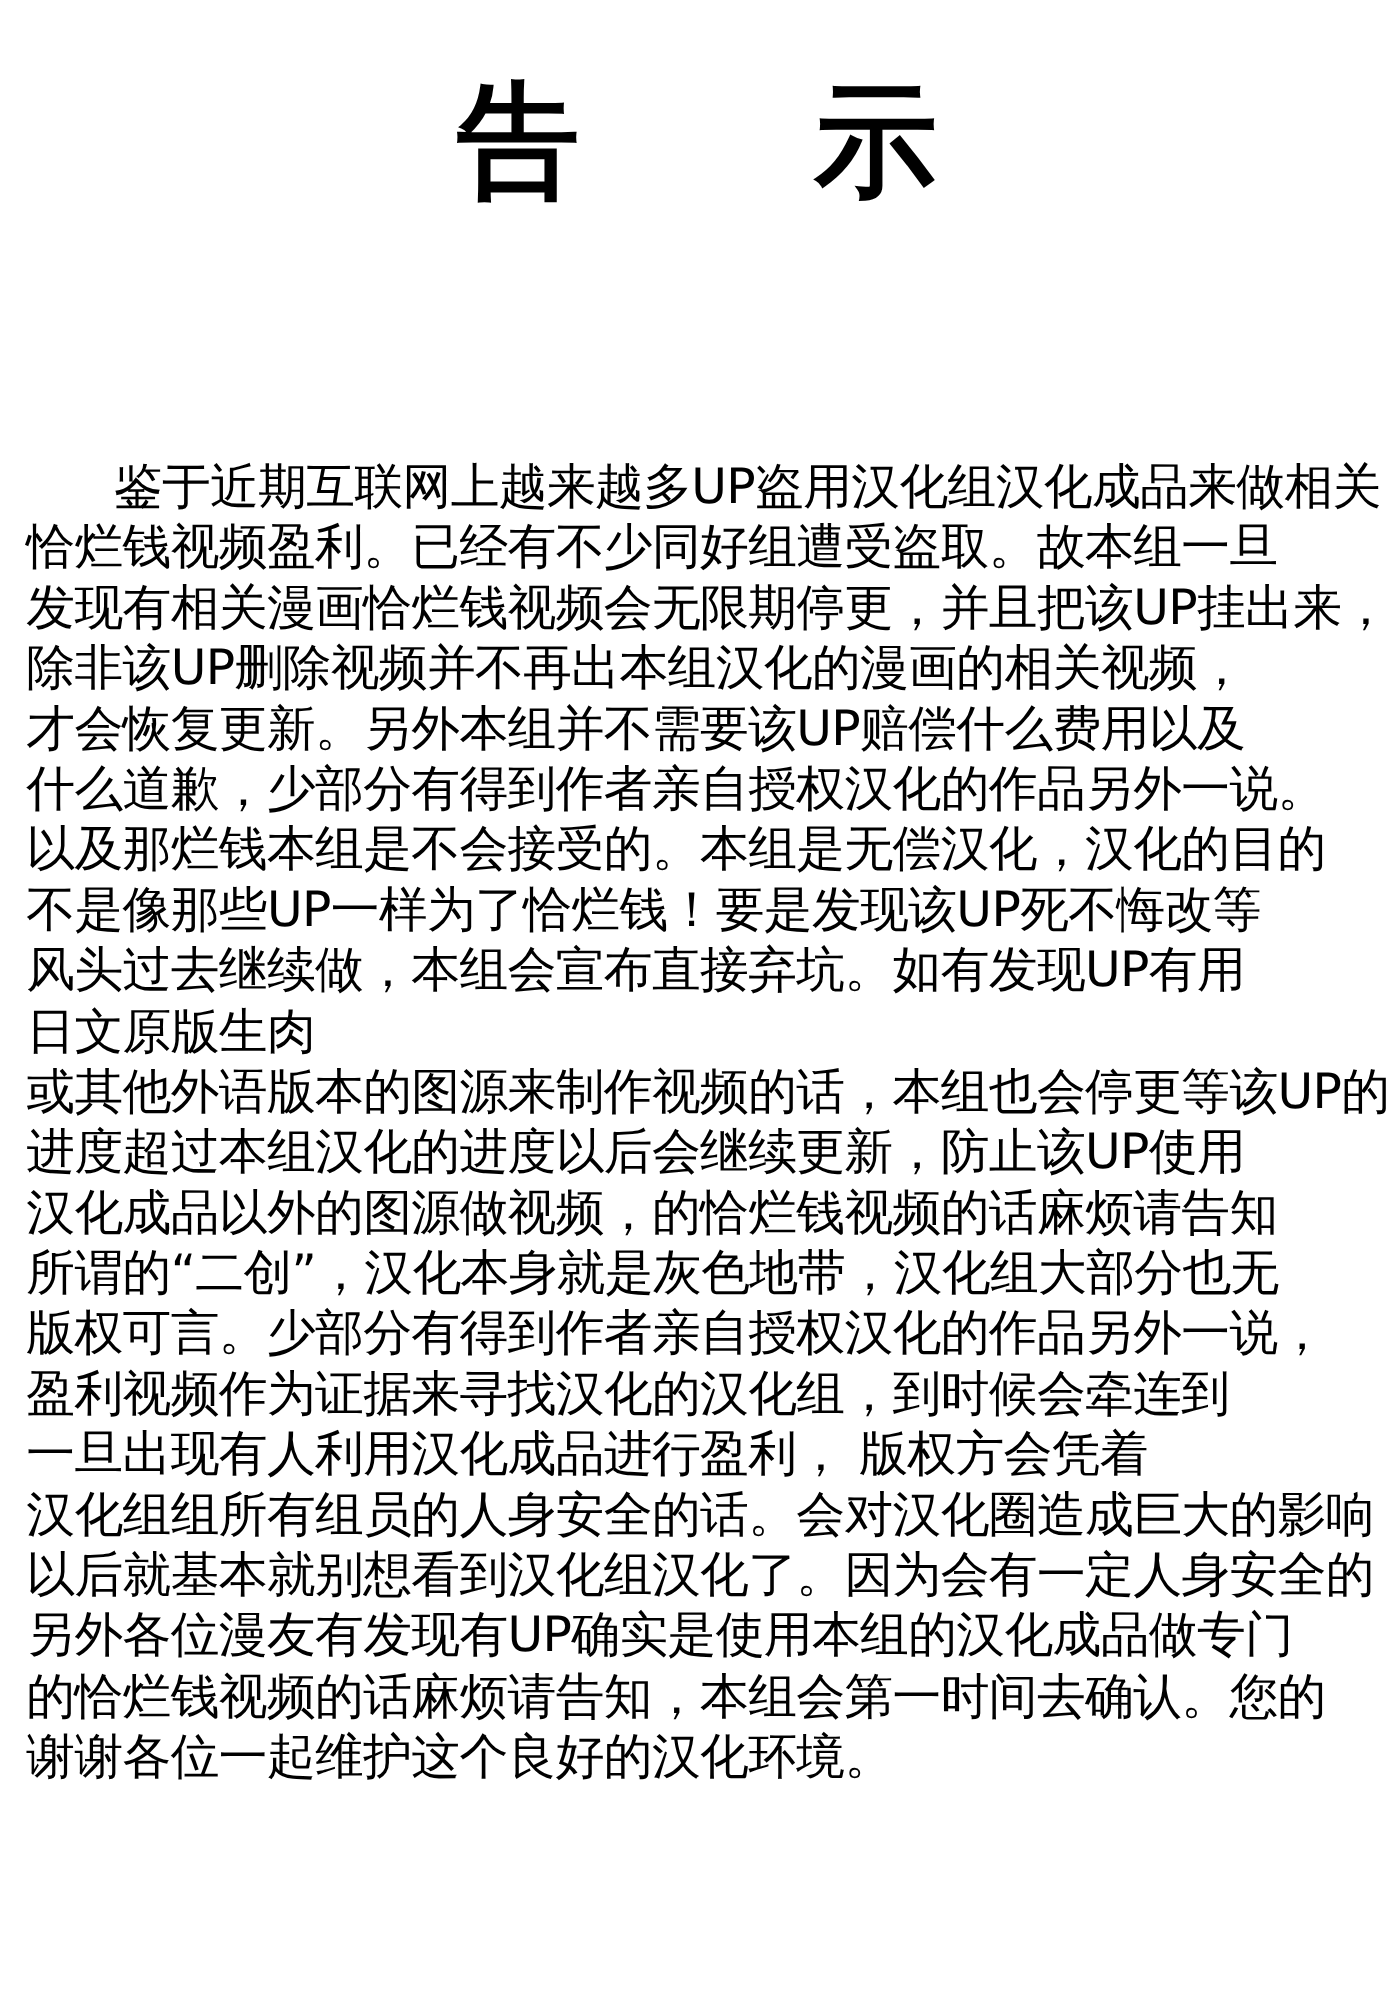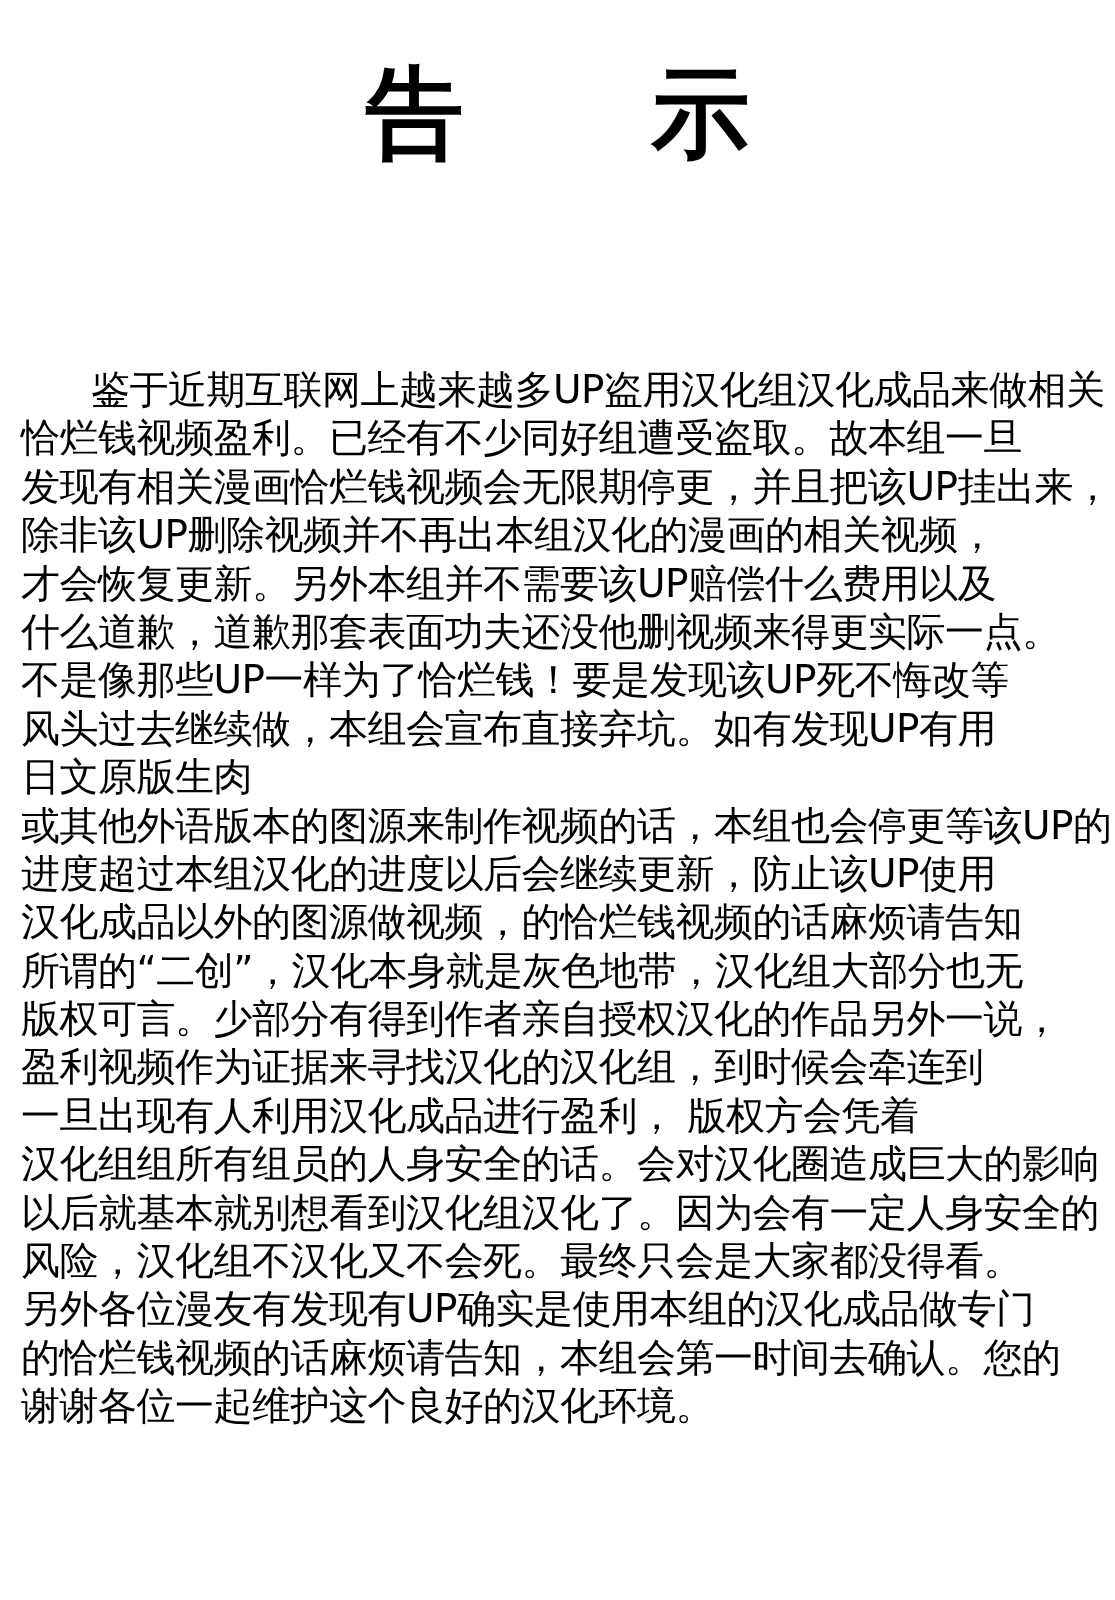--- a/index.html
+++ b/index.html
@@ -57,30 +57,30 @@
   <span class="title-char">告</span>
   <span class="title-char">示</span>
 </div>
 
 <div class="notice-body">
   <div class="notice-line indent">鉴于近期互联网上越来越多UP盗用汉化组汉化成品来做相关</div>
   <div class="notice-line">恰烂钱视频盈利。已经有不少同好组遭受盗取。故本组一旦</div>
   <div class="notice-line">发现有相关漫画恰烂钱视频会无限期停更，并且把该UP挂出来，</div>
   <div class="notice-line">除非该UP删除视频并不再出本组汉化的漫画的相关视频，</div>
   <div class="notice-line">才会恢复更新。另外本组并不需要该UP赔偿什么费用以及</div>
-  <div class="notice-line">什么道歉，道歉那套表面功夫还没他删视频来得更实际一点。</div>
+  <div class="notice-line">什么道歉，少部分有得到作者亲自授权汉化的作品另外一说。</div>
+  <div class="notice-line">以及那烂钱本组是不会接受的。本组是无偿汉化，汉化的目的</div>
   <div class="notice-line">不是像那些UP一样为了恰烂钱！要是发现该UP死不悔改等</div>
   <div class="notice-line">风头过去继续做，本组会宣布直接弃坑。如有发现UP有用</div>
   <div class="notice-line">日文原版生肉</div>
   <div class="notice-line">或其他外语版本的图源来制作视频的话，本组也会停更等该UP的</div>
   <div class="notice-line">进度超过本组汉化的进度以后会继续更新，防止该UP使用</div>
   <div class="notice-line">汉化成品以外的图源做视频，的恰烂钱视频的话麻烦请告知</div>
   <div class="notice-line">所谓的“二创”，汉化本身就是灰色地带，汉化组大部分也无</div>
   <div class="notice-line">版权可言。少部分有得到作者亲自授权汉化的作品另外一说，</div>
   <div class="notice-line">盈利视频作为证据来寻找汉化的汉化组，到时候会牵连到</div>
   <div class="notice-line">一旦出现有人利用汉化成品进行盈利， 版权方会凭着</div>
   <div class="notice-line">汉化组组所有组员的人身安全的话。会对汉化圈造成巨大的影响，</div>
   <div class="notice-line">以后就基本就别想看到汉化组汉化了。因为会有一定人身安全的</div>
-  <div class="notice-line">风险，汉化组不汉化又不会死。最终只会是大家都没得看。</div>
   <div class="notice-line">另外各位漫友有发现有UP确实是使用本组的汉化成品做专门</div>
   <div class="notice-line">的恰烂钱视频的话麻烦请告知，本组会第一时间去确认。您的</div>
   <div class="notice-line">谢谢各位一起维护这个良好的汉化环境。</div>
 </div>
 
 </body></html>

